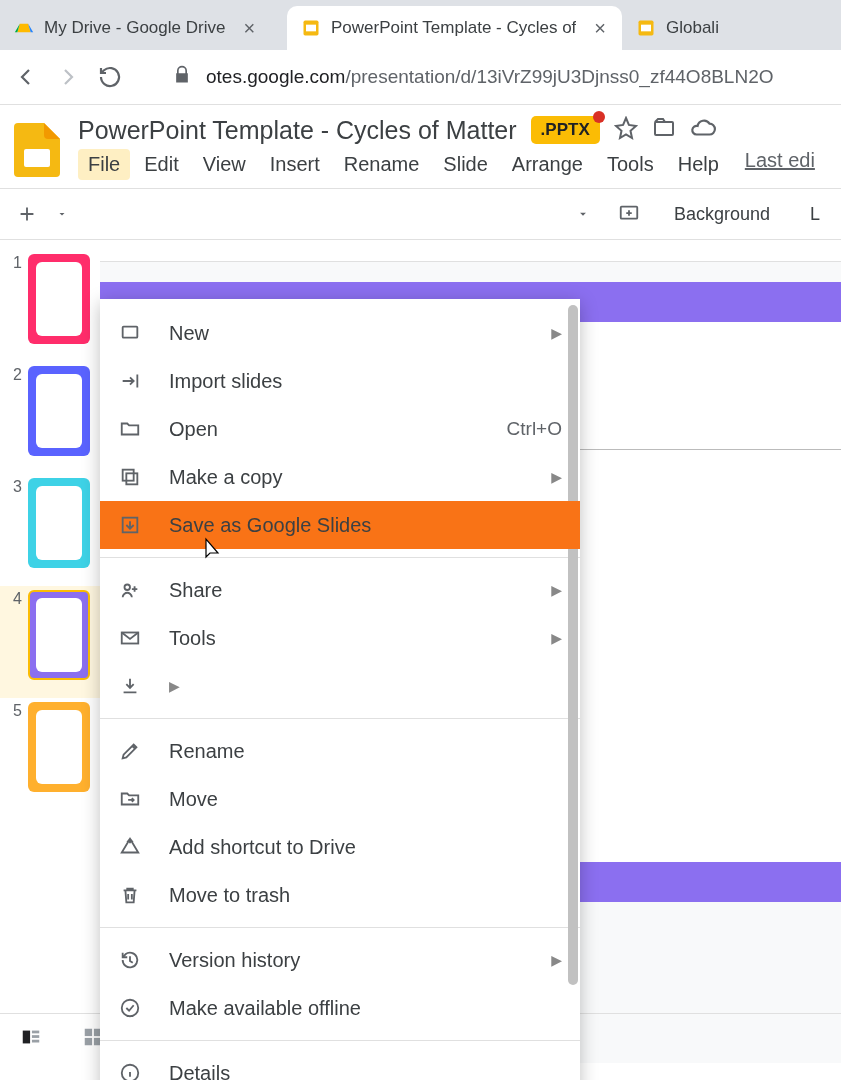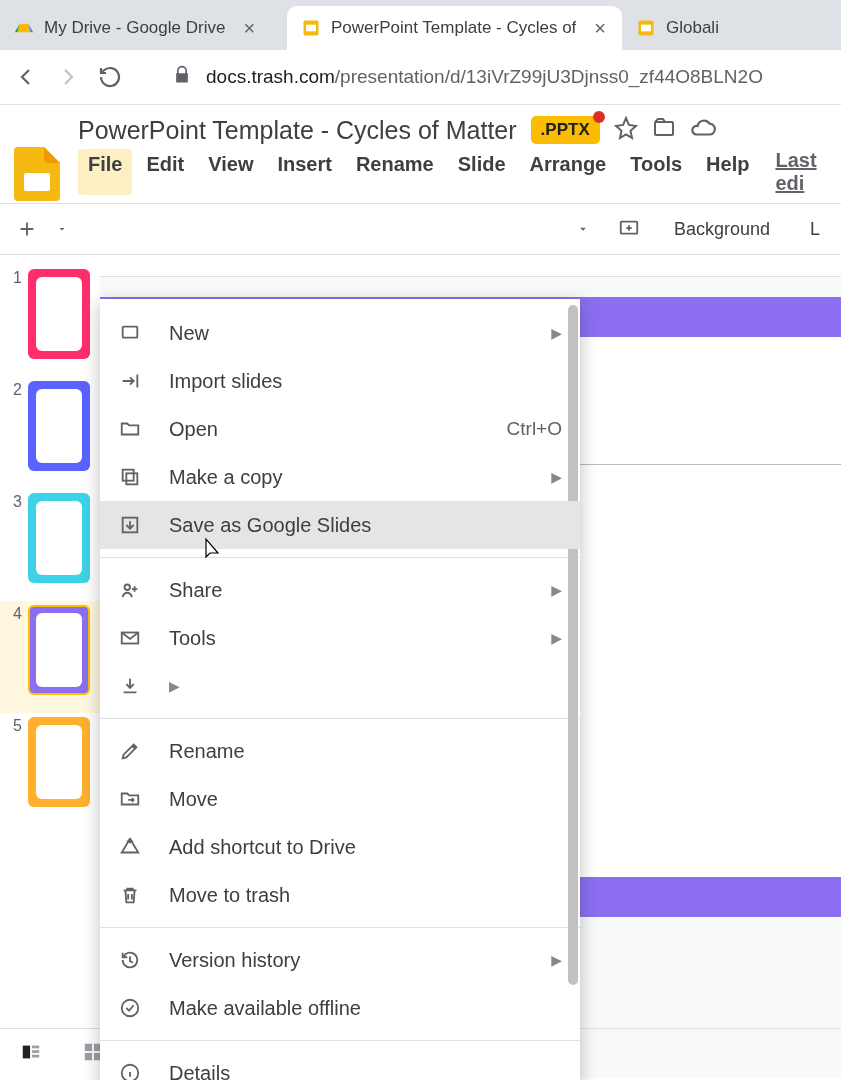--- a/index.html
+++ b/index.html
@@ -14,29 +14,29 @@
 .tab-close { font-size: 20px; color: #5f6368; margin-left: 8px; }
 
 .addr-bar { display: flex; align-items: center; height: 55px; background: #fff; padding: 0 12px; gap: 14px; border-bottom: 1px solid #e0e0e0; }
 .nav-btn { width: 28px; height: 28px; display: flex; align-items: center; justify-content: center; color: #5f6368; }
 .url-lock { color: #5f6368; }
 .url-text { font-size: 19px; color: #5f6368; white-space: nowrap; overflow: hidden; }
 .url-text .dark { color: #202124; }
 
 
 .app-area { position: relative; }
-.docs-header { display: flex; padding: 10px 16px 0 10px; gap: 14px; align-items: flex-end; }
+.docs-header { display: flex; padding: 10px 16px 0 10px; gap: 14px; align-items: center; }
 .docs-logo { width: 54px; height: 54px; display: flex; align-items: center; justify-content: center; }
 .docs-title-row { display: flex; align-items: center; gap: 14px; }
 .docs-title { font-size: 25px; color: #3c4043; }
 .pptx-badge { background: #fbbc04; color: #202124; font-size: 17px; font-weight: bold; padding: 4px 10px; border-radius: 5px; position: relative; }
 .pptx-badge::after { content:''; position:absolute; top:-5px; right:-5px; width:12px; height:12px; background:#d93025; border-radius:50%; }
 .header-icon { color: #5f6368; }
 
-.menu-bar { display: flex; gap: 4px; padding: 4px 0 8px 0; font-size: 20px; color: #3c4043; font-weight: bold; }
+.menu-bar { display: flex; gap: 4px; padding: 4px 0 8px 0; font-size: 20px; color: #3c4043; }
 .menu-item { padding: 4px 10px; border-radius: 4px; }
 .menu-item.open { background: #feefc3; }
 .last-edit { margin-left: 12px; text-decoration: underline; color: #5f6368; }
 
 
 .toolbar { display: flex; align-items: center; height: 52px; border-top: 1px solid #e0e0e0; border-bottom: 1px solid #e0e0e0; padding: 0 12px; gap: 10px; }
 .tb-btn { display:flex; align-items:center; justify-content:center; color:#5f6368; padding:4px; }
 .tb-sep { width:1px; height:28px; background:#e0e0e0; }
 .bg-btn { font-size: 18px; color:#3c4043; padding: 4px 10px; }
 
@@ -58,21 +58,21 @@
 .dot { width:12px; height:12px; border-radius:50%; }
 .slide-title { font-size: 60px; font-weight: 800; color:#111; margin-bottom: 10px; }
 .slide-hr { border:0; border-top:1px solid #bbb; margin-bottom: 40px; }
 .slide-body { font-size: 32px; color:#111; line-height: 1.4; }
 .notes { padding: 18px 0 0 0; font-size: 22px; color:#5f6368; text-align:left; }
 
 
 .dropdown { position:absolute; left: 100px; top: 194px; width: 480px; background:#fff; border-radius: 0 0 6px 6px; box-shadow: 0 4px 18px rgba(0,0,0,.25); z-index: 50; padding: 10px 0; }
 .dd-scroll { position:absolute; right:2px; top:6px; width:10px; height: 680px; background:#c1c1c1; border-radius:5px; }
 .dd-item { display:flex; align-items:center; height: 48px; padding: 0 18px; gap: 27px; font-size: 20px; color:#3c4043; position:relative; }
-.dd-item.hover { background:#e5e5e5; }
+.dd-item.hover { background:#f97316; }
 .dd-icon { width: 24px; height:24px; display:flex; align-items:center; justify-content:center; color:#5f6368; flex-shrink:0; }
 .dd-label { flex:1; }
 .dd-arrow { color:#888; font-size:14px; }
 .dd-short { color:#5f6368; font-size: 19px; }
 .dd-sep { height:1px; background:#e0e0e0; margin: 8px 0; }
 
 .cursor { position:absolute; left: 202px; top: 432px; z-index:60; pointer-events:none; }
 
 .bottom-bar { position:absolute; bottom:0; left:0; right:0; height:50px; border-top:1px solid #e0e0e0; display:flex; align-items:center; padding: 0 20px; gap: 40px; }
 </style>
@@ -126,21 +126,21 @@
   <div class="nav-btn">
       <svg width="24" height="24" viewBox="0 0 24 24" fill="none" stroke="#5f6368" stroke-width="2.2">
         <path d="M3 12a9 9 0 1 0 3-6.7L3 8"></path>
         <path d="M3 3v5h5"></path>
       </svg>
     </div>
   <div style="width:20px"></div>
   <div class="url-lock"><svg width="20" height="20" viewBox="0 0 24 24" fill="#5f6368">
         <path d="M6 10V7a6 6 0 1 1 12 0v3h1v11H5V10h1zm2 0h8V7a4 4 0 1 0-8 0v3z"></path>
       </svg></div>
-  <div class="url-text"><span class="dark">docs.trash.com</span><span>/presentation/d/13iVrZ99jU3Djnss0_zf44O8BLN2O</span></div>
+  <div class="url-text"><span class="dark">otes.google.com</span><span>/presentation/d/13iVrZ99jU3Djnss0_zf44O8BLN2O</span></div>
 </div>
 
 <div class="app-area">
   <div class="docs-header">
     <div class="docs-logo">
       <svg width="46" height="58" viewBox="0 0 46 58">
           <path d="M0 4a4 4 0 0 1 4-4h26l16 16v34a4 4 0 0 1-4 4H4a4 4 0 0 1-4-4V4z" fill="#f5b912"></path>
           <path d="M30 0l16 16H34a4 4 0 0 1-4-4V0z" fill="#f29900"></path>
           <rect x="10" y="26" width="26" height="18" rx="2" fill="#fff"></rect>
         </svg>

